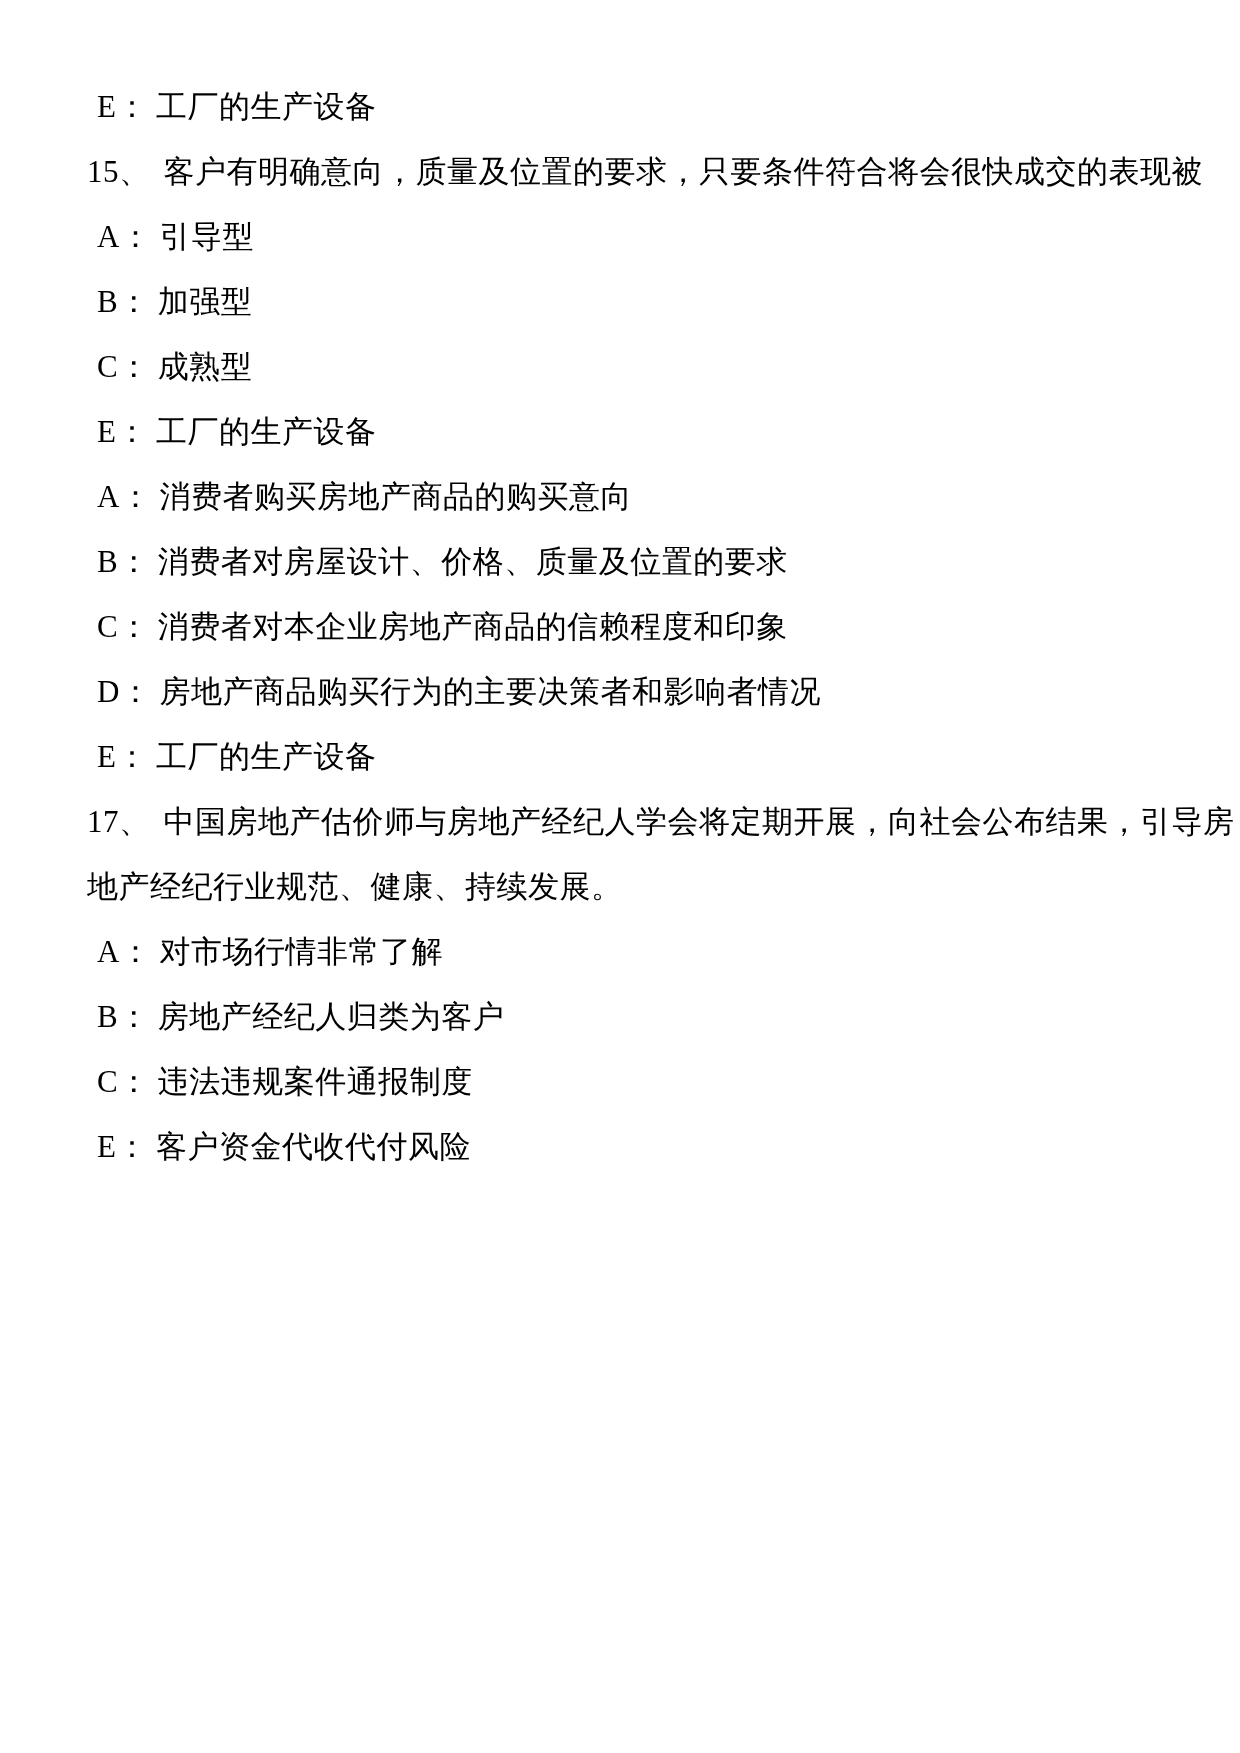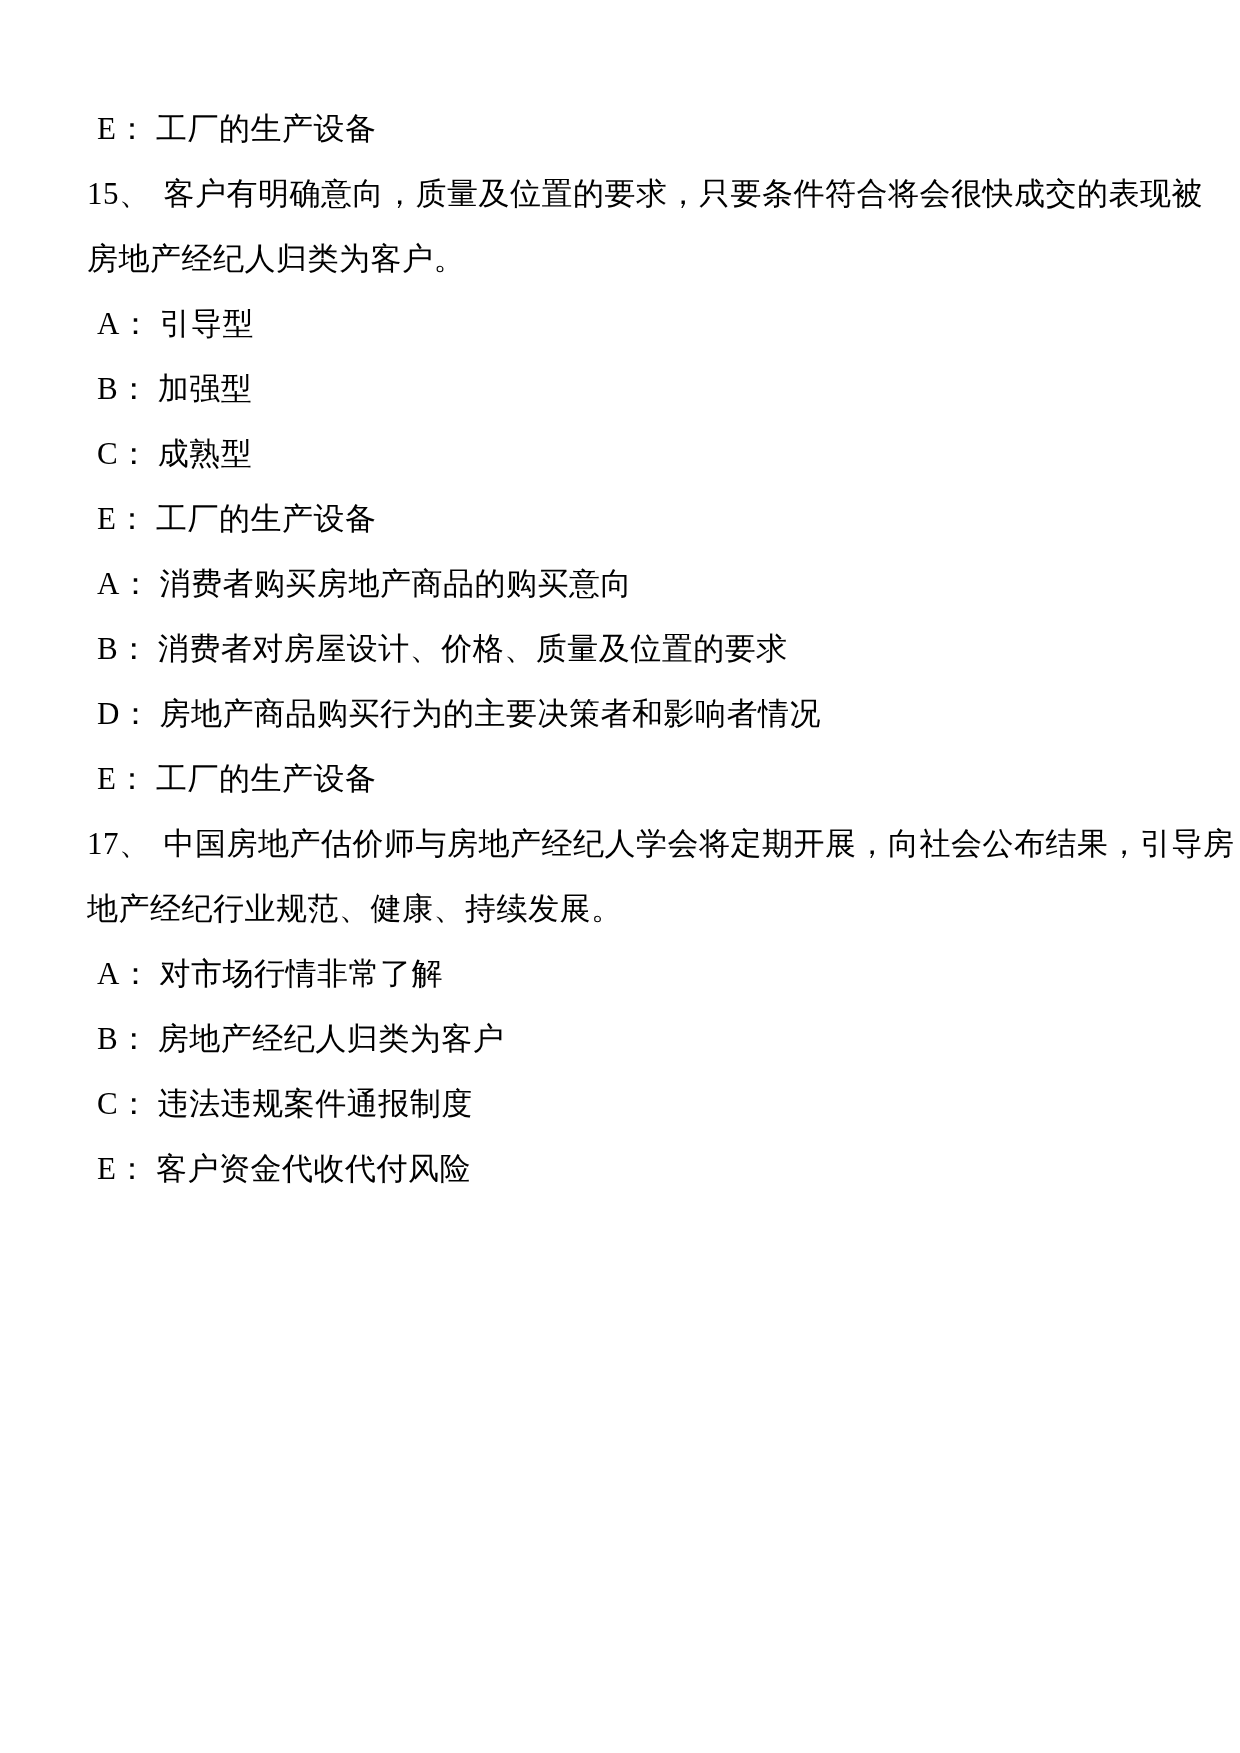--- a/index.html
+++ b/index.html
@@ -11,21 +11,21 @@
     width: 1240px;
     height: 1753px;
     overflow: hidden;
     font-family: "Liberation Serif", "DejaVu Serif", serif;
     color: #000000;
   }
   .page {
     box-sizing: border-box;
     width: 1224px;
     height: 1753px;
-    padding: 96px 60px 0 87px;
+    padding: 74px 60px 0 87px;
   }
   .line {
     height: 65px;
     line-height: 65px;
     font-size: 31px;
     white-space: nowrap;
     letter-spacing: 0.5px;
   }
   .opt {
     padding-left: 10px;
@@ -43,41 +43,43 @@
 <div class="page">
 
   <div class="line opt">
     <span class="olabel">E：</span><span>工厂的生产设备</span>
   </div>
 
   <div>
     <div class="line">
       <span class="qnum">15、</span><span>客户有明确意向，质量及位置的要求，只要条件符合将会很快成交的表现被</span>
     </div>
-    <div class="line">房地产经纪人归类为客户。</div>
     <div class="line opt">
       <span class="olabel">A：</span><span>引导型</span>
     </div>
     <div class="line opt">
       <span class="olabel">B：</span><span>加强型</span>
     </div>
     <div class="line opt">
       <span class="olabel">C：</span><span>成熟型</span>
     </div>
     <div class="line opt">
       <span class="olabel">E：</span><span>工厂的生产设备</span>
     </div>
   </div>
 
   <div>
     <div class="line opt">
       <span class="olabel">A：</span><span>消费者购买房地产商品的购买意向</span>
     </div>
     <div class="line opt">
       <span class="olabel">B：</span><span>消费者对房屋设计、价格、质量及位置的要求</span>
+    </div>
+    <div class="line opt">
+      <span class="olabel">C：</span><span>消费者对本企业房地产商品的信赖程度和印象</span>
     </div>
     <div class="line opt">
       <span class="olabel">D：</span><span>房地产商品购买行为的主要决策者和影响者情况</span>
     </div>
     <div class="line opt">
       <span class="olabel">E：</span><span>工厂的生产设备</span>
     </div>
   </div>
 
   <div>

